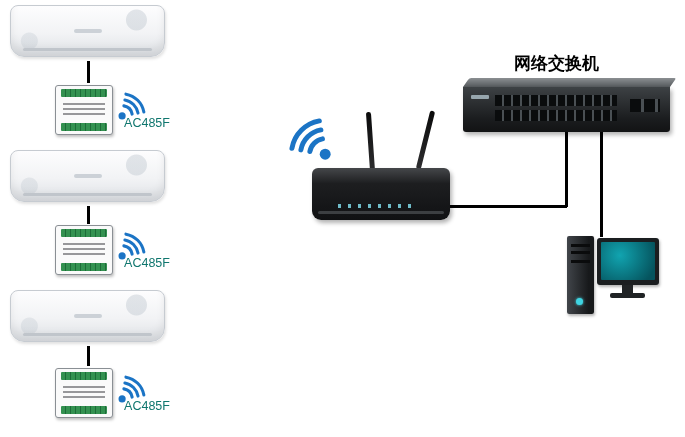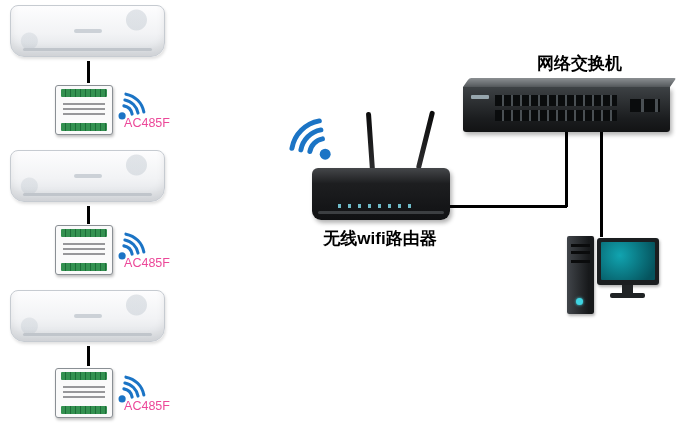--- a/index.html
+++ b/index.html
@@ -71,21 +71,21 @@
   .mod2 { left: 55px; top: 225px; }
   .mod3 { left: 55px; top: 368px; }
 
   .wifi-sm { position: absolute; width: 34px; height: 34px; }
   .wifi1 { left: 117px; top: 87px; }
   .wifi2 { left: 117px; top: 227px; }
   .wifi3 { left: 117px; top: 370px; }
 
   .module-label {
     position: absolute; width: 62px; text-align: center;
-    font-size: 12.5px; color: #ec4899;
+    font-size: 12.5px; color: #0f766e;
   }
   .mlab1 { left: 116px; top: 116px; }
   .mlab2 { left: 116px; top: 256px; }
   .mlab3 { left: 116px; top: 399px; }
 
   
   .wifi-lg {
     position: absolute; left: 281px; top: 110px; width: 52px; height: 52px;
     transform: scaleX(-1);
   }
@@ -111,21 +111,21 @@
   }
   .ant1 { left: 368px; top: 112px; transform: rotate(-4deg); }
   .ant2 { left: 423px; top: 110px; transform: rotate(14deg); }
   .router-label {
     position: absolute; left: 298px; top: 227px; width: 164px;
     text-align: center; font-size: 17px; font-weight: bold; color: #000;
   }
 
   
   .switch-label {
-    position: absolute; left: 476px; top: 52px; width: 207px;
+    position: absolute; left: 453px; top: 52px; width: 207px;
     text-align: center; font-size: 17px; font-weight: bold; color: #000;
   }
   .switch-top {
     position: absolute; left: 463px; top: 78px; width: 207px; height: 9px;
     background: linear-gradient(180deg, #8b8f92, #55595c);
     transform: skewX(-35deg); transform-origin: 0 100%;
     border-radius: 2px 2px 0 0;
   }
   .switch-front {
     position: absolute; left: 463px; top: 87px; width: 207px; height: 45px;
@@ -257,21 +257,20 @@
         <path d="M 31.6 29.5 A 26 26 0 0 0 10.5 8.4"></path>
       </g>
     </svg>
   </div>
   <div class="antenna ant1"></div>
   <div class="antenna ant2"></div>
   <div class="router-body">
     <div class="router-leds"></div>
     <div class="router-edge"></div>
   </div>
-  <div class="router-label">无线wifi路由器</div>
 
   <div class="switch-label">网络交换机</div>
   <div class="switch-top"></div>
   <div class="switch-front">
     <div class="switch-brand"></div>
     <div class="switch-ports">
       <div class="port-row"></div>
       <div class="port-row"></div>
     </div>
     <div class="switch-uplink"></div>

